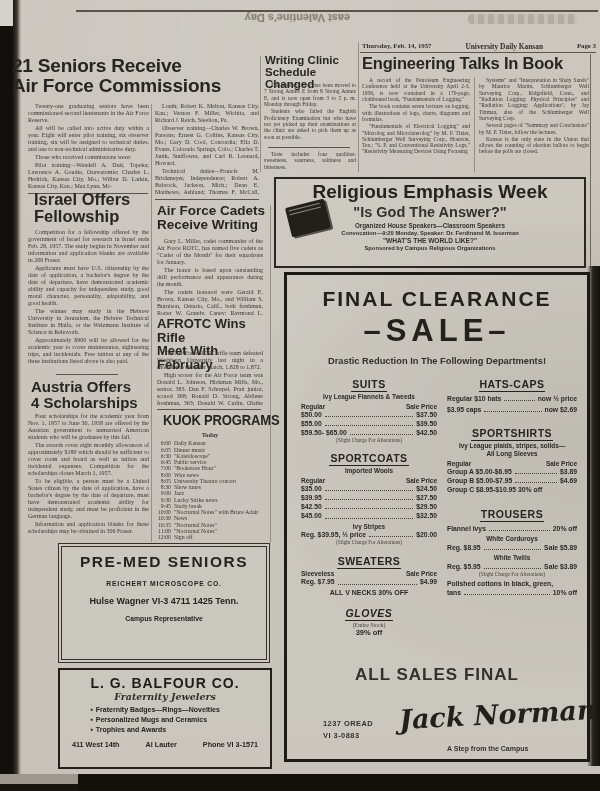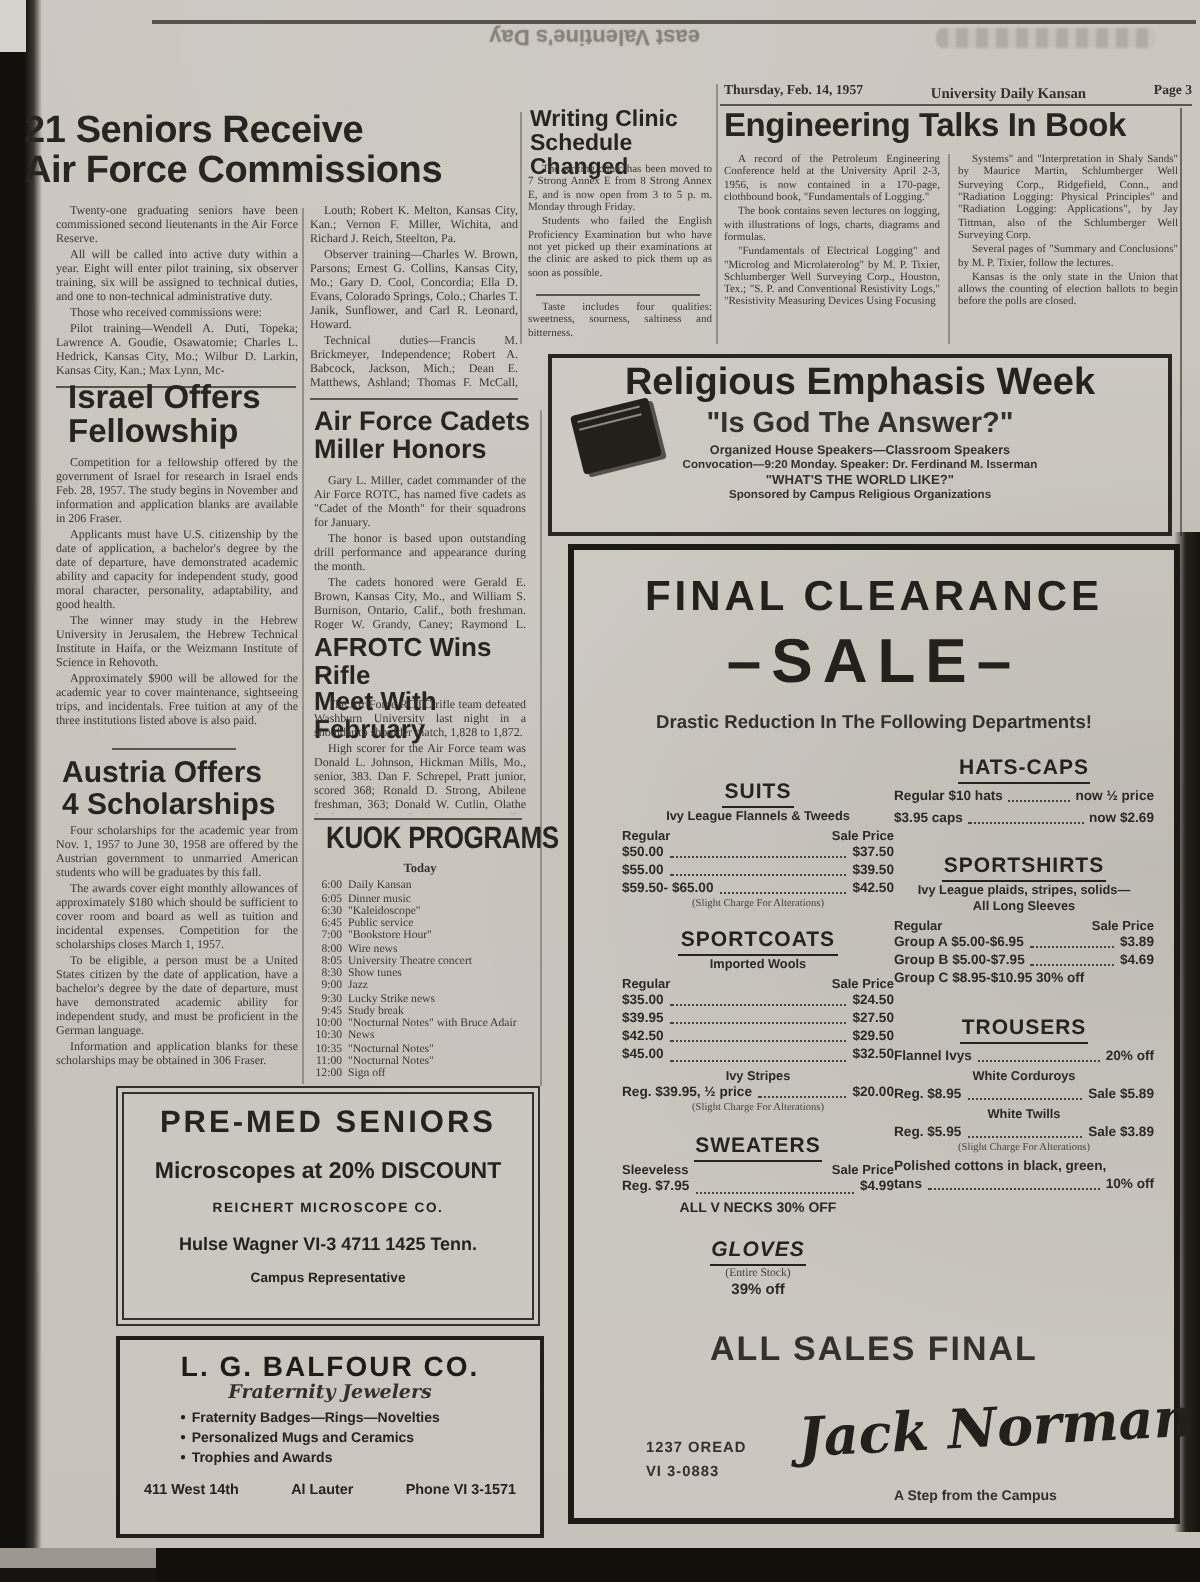--- a/index.html
+++ b/index.html
@@ -133,21 +133,21 @@
   </div>
   <div class="abs news" style="left:28px;top:413px;width:121px;height:128px;">
     <p>Four scholarships for the academic year from Nov. 1, 1957 to June 30, 1958 are offered by the Austrian government to unmarried American students who will be graduates by this fall.</p>
     <p>The awards cover eight monthly allowances of approximately $180 which should be sufficient to cover room and board as well as tuition and incidental expenses. Competition for the scholarships closes March 1, 1957.</p>
     <p>To be eligible, a person must be a United States citizen by the date of application, have a bachelor's degree by the date of departure, must have demonstrated academic ability for independent study, and must be proficient in the German language.</p>
     <p>Information and application blanks for these scholarships may be obtained in 306 Fraser.</p>
   </div>
 
   <div class="abs hl" style="left:157px;top:204px;width:110px;font-size:13.5px;letter-spacing:0;">
     <div>Air Force Cadets</div>
-    <div>Miller Honors</div>
+    <div>Receive Writing</div>
   </div>
   <div class="abs news" style="left:157px;top:238px;width:106px;height:77px;">
     <p>Gary L. Miller, cadet commander of the Air Force ROTC, has named five cadets as "Cadet of the Month" for their squadrons for January.</p>
     <p>The honor is based upon outstanding drill performance and appearance during the month.</p>
     <p>The cadets honored were Gerald E. Brown, Kansas City, Mo., and William S. Burnison, Ontario, Calif., both freshman. Roger W. Grandy, Caney; Raymond L. Johnson, Kansas City, Kan., and Donald E. Terpening, Washington, juniors.</p>
   </div>
 
   <div class="abs hl" style="left:157px;top:317px;width:112px;font-size:13px;letter-spacing:0;">
     <div>AFROTC Wins Rifle</div>
     <div>Meet With February</div>
@@ -264,21 +264,21 @@
       <div style="font-size:6.6px;font-weight:bold;margin-top:1px;">"WHAT'S THE WORLD LIKE?"</div>
       <div style="font-size:5.8px;font-weight:bold;margin-top:1px;">Sponsored by Campus Religious Organizations</div>
     </div>
   </div>
 
   <div class="abs adbox" style="left:284px;top:272px;width:300px;height:484px;border:3px solid #1c1a15;">
     <div class="ctr sans" style="font-weight:bold;color:#24211c;font-size:21px;letter-spacing:2px;margin-top:12px;">FINAL CLEARANCE</div>
     <div class="ctr sans" style="font-weight:bold;color:#24211c;font-size:31px;letter-spacing:5px;margin-top:2px;">–SALE–</div>
     <div class="ctr sans" style="font-weight:bold;font-size:9.3px;margin-top:7px;">Drastic Reduction In The Following Departments!</div>
 
-    <div class="abs" style="left:24px;top:103px;width:136px;margin-top:12px;">
+    <div class="abs" style="left:14px;top:103px;width:136px;">
       <div class="dept"><span>SUITS</span></div>
       <div class="subt" style="margin-top:3px;">Ivy League Flannels &amp; Tweeds</div>
       <div class="hdrrow" style="margin-top:2px;">
         <span>Regular</span>
         <span>Sale Price</span>
       </div>
       <div class="lrow">
           <span>$50.00</span>
           <span class="lead"></span>
           <span>$37.50</span>
@@ -414,21 +414,20 @@
       </div>
       <div class="abs sig" style="left:112px;top:0;font-size:27px;">Jack Norman</div>
       <div class="abs sans" style="left:160px;top:46px;font-weight:bold;font-size:7px;">A Step from the Campus</div>
     </div>
   </div>
 
   <div class="abs adbox" style="left:58px;top:543px;width:210px;height:118px;border:1.5px solid #35312a;">
     <div style="position:absolute;inset:2px;border:1px solid #35312a;"></div>
     <div class="ctr sans" style="position:relative;color:#26231d;">
       <div style="font-size:15.5px;font-weight:bold;letter-spacing:1.5px;margin-top:9px;">PRE-MED SENIORS</div>
-      <div style="font-size:11.5px;font-weight:bold;margin-top:9px;">Microscopes at 20% DISCOUNT</div>
       <div style="font-size:6.8px;font-weight:bold;letter-spacing:0.8px;margin-top:9px;">REICHERT MICROSCOPE CO.</div>
       <div style="font-size:9px;font-weight:bold;margin-top:9px;">Hulse Wagner  VI-3 4711  1425 Tenn.</div>
       <div style="font-size:6.8px;font-weight:bold;margin-top:9px;">Campus Representative</div>
     </div>
   </div>
 
   <div class="abs adbox" style="left:58px;top:668px;width:210px;height:97px;border:2.5px solid #221f19;">
     <div class="ctr sans" style="font-size:14px;font-weight:bold;letter-spacing:1px;margin-top:5px;color:#1f1c17;">L. G. BALFOUR CO.</div>
     <div class="ctr script" style="font-size:9.5px;font-weight:bold;margin-top:0;">Fraternity Jewelers</div>
     <div class="sans" style="margin:4px 0 0 30px;font-weight:bold;font-size:7px;color:#26231d;">

